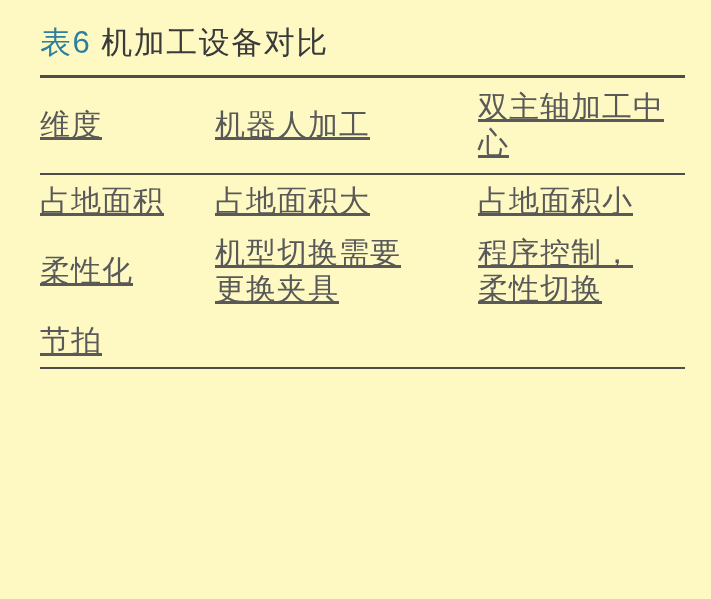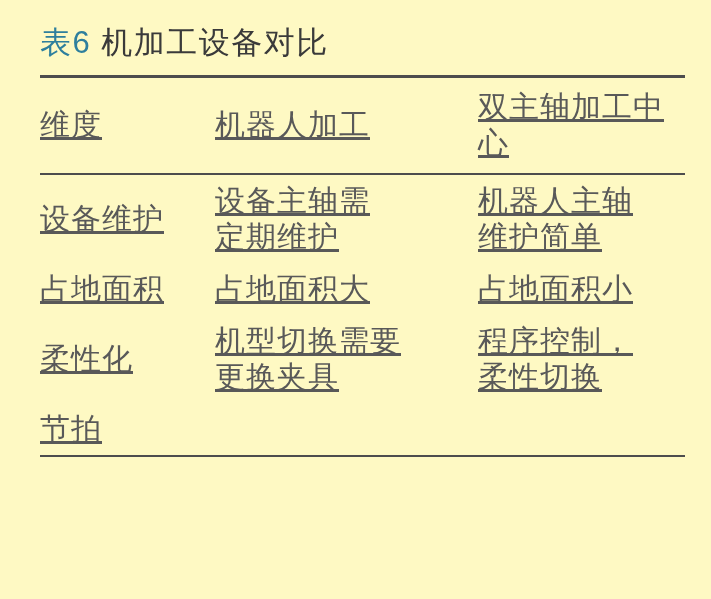--- a/index.html
+++ b/index.html
@@ -67,27 +67,20 @@
   <h2 class="title"><span class="label">表6</span><span>机加工设备对比</span></h2>
 
   <div class="table">
 
     <div class="row header">
       <div class="cell">维度</div>
       <div class="cell">机器人加工</div>
       <div class="cell">双主轴加工中心</div>
     </div>
 
-    <div class="row">
-      <div class="cell">设备维护</div>
-      <div class="cell">设备主轴需
-定期维护</div>
-      <div class="cell">机器人主轴
-维护简单</div>
-    </div>
 
 
 
     <div class="row">
       <div class="cell">占地面积</div>
       <div class="cell">占地面积大</div>
       <div class="cell">占地面积小</div>
     </div>
 
     <div class="row">

